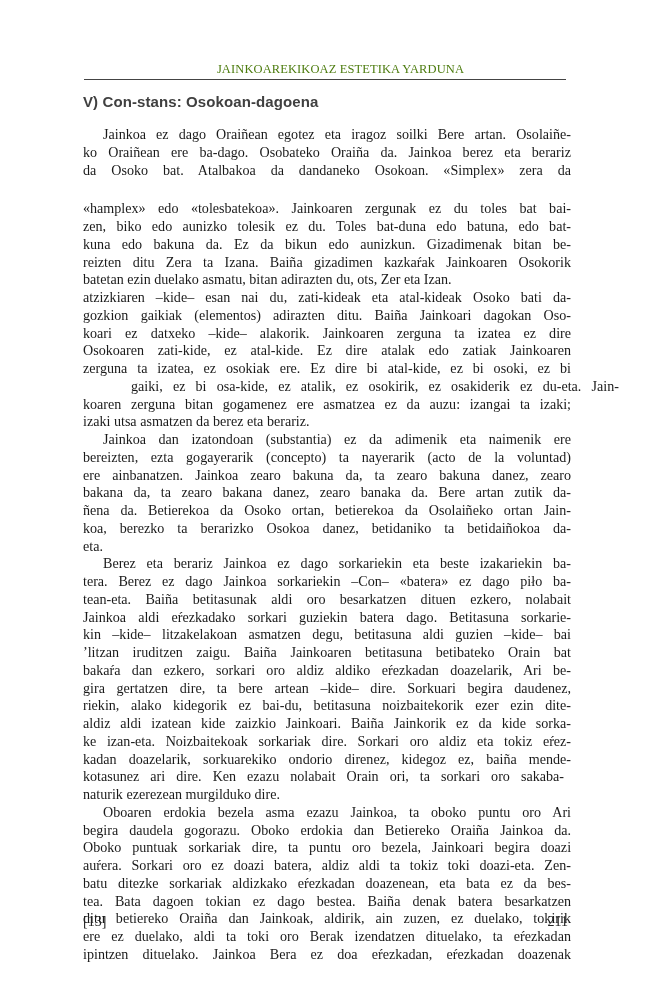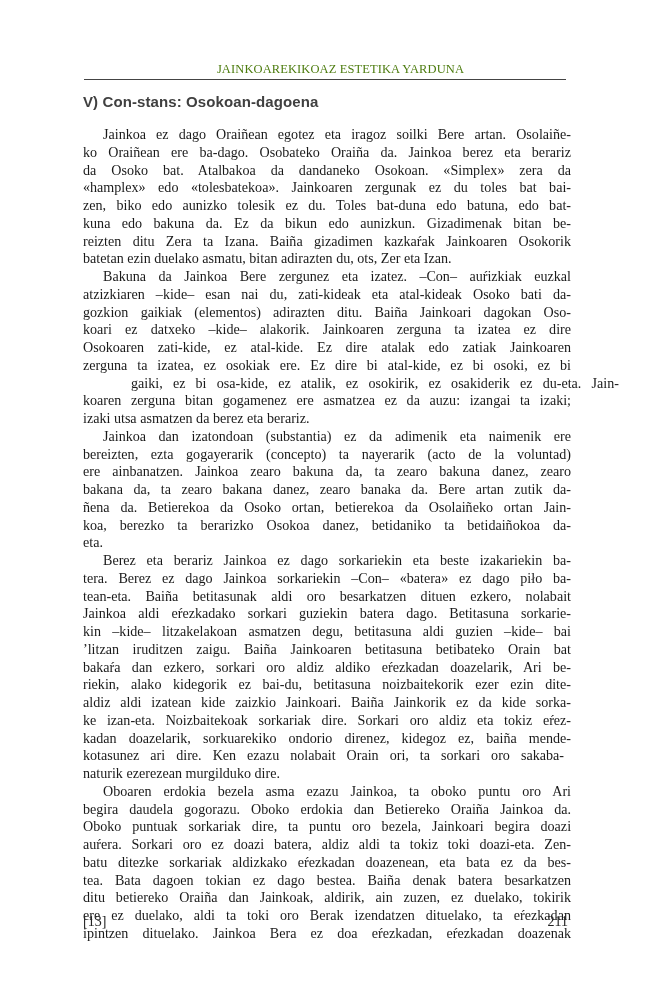--- a/index.html
+++ b/index.html
@@ -29,28 +29,27 @@
 <div class="page">
   <div class="running-head">JAINKOAREKIKOAZ ESTETIKA YARDUNA</div>
   <div class="rule"></div>
   <div class="section-title">V) Con-stans: Osokoan-dagoena</div>
 
   <div class="body" id="body">
       <div class="para">
         <span class="line indent" style="text-align-last: left; text-align: left; display: block; word-spacing: 6.53px;">Jainkoa ez dago Oraiñean egotez eta iragoz soilki Bere artan. Osolaiñe-</span>
         <span class="line" style="text-align-last: left; text-align: left; display: block; word-spacing: 7.63px;">ko Oraiñean ere ba-dago. Osobateko Oraiña da. Jainkoa berez eta berariz</span>
         <span class="line" style="text-align-last: left; text-align: left; display: block; word-spacing: 11.39px;">da Osoko bat. Atalbakoa da dandaneko Osokoan. «Simplex» zera da</span>
-        <span class="line" style="text-align-last: left; text-align: left; display: block; word-spacing: 8.94px;">«hamplex» edo «tolesbatekoa». Jainkoaren zergunak ez du toles bat bai-</span>
+        <span class="line" style="text-align-last: left; text-align: left; display: block; word-spacing: 8.94px; margin-top: 21px;">«hamplex» edo «tolesbatekoa». Jainkoaren zergunak ez du toles bat bai-</span>
         <span class="line" style="text-align-last: left; text-align: left; display: block; word-spacing: 6.82px;">zen, biko edo aunizko tolesik ez du. Toles bat-duna edo batuna, edo bat-</span>
         <span class="line" style="text-align-last: left; text-align: left; display: block; word-spacing: 7.89px;">kuna edo bakuna da. Ez da bikun edo aunizkun. Gizadimenak bitan be-</span>
         <span class="line" style="text-align-last: left; text-align: left; display: block; word-spacing: 7.78px;">reizten ditu Zera ta Izana. Baiña gizadimen kazkaŕak Jainkoaren Osokorik</span>
         <span class="line last">batetan ezin duelako asmatu, bitan adirazten du, ots, Zer eta Izan.</span>
       </div>
       <div class="para">
-        <span class="line indent" style="text-align-last: left; text-align: left; display: block; word-spacing: 8.9px;">Bakuna da Jainkoa Bere zergunez eta izatez. –Con– auŕizkiak euzkal</span>
         <span class="line" style="text-align-last: left; text-align: left; display: block; word-spacing: 7.51px;">atzizkiaren –kide– esan nai du, zati-kideak eta atal-kideak Osoko bati da-</span>
         <span class="line" style="text-align-last: left; text-align: left; display: block; word-spacing: 8.7px;">gozkion gaikiak (elementos) adirazten ditu. Baiña Jainkoari dagokan Oso-</span>
         <span class="line" style="text-align-last: left; text-align: left; display: block; word-spacing: 9.58px;">koari ez datxeko –kide– alakorik. Jainkoaren zerguna ta izatea ez dire</span>
         <span class="line" style="text-align-last: left; text-align: left; display: block; word-spacing: 10.18px;">Osokoaren zati-kide, ez atal-kide. Ez dire atalak edo zatiak Jainkoaren</span>
         <span class="line" style="text-align-last: left; text-align: left; display: block; word-spacing: 6.36px;">zerguna ta izatea, ez osokiak ere. Ez dire bi atal-kide, ez bi osoki, ez bi</span>
         <span class="line" style="text-align-last: left; text-align: left; display: block; word-spacing: 6.65px; margin-left: 48px;">gaiki, ez bi osa-kide, ez atalik, ez osokirik, ez osakiderik ez du-eta. Jain-</span>
         <span class="line" style="text-align-last: left; text-align: left; display: block; word-spacing: 6.08px;">koaren zerguna bitan gogamenez ere asmatzea ez da auzu: izangai ta izaki;</span>
         <span class="line last">izaki utsa asmatzen da berez eta berariz.</span>
       </div>
       <div class="para">
@@ -63,20 +62,21 @@
         <span class="line last">eta.</span>
       </div>
       <div class="para">
         <span class="line indent" style="text-align-last: left; text-align: left; display: block; word-spacing: 7.2px;">Berez eta berariz Jainkoa ez dago sorkariekin eta beste izakariekin ba-</span>
         <span class="line" style="text-align-last: left; text-align: left; display: block; word-spacing: 7.22px;">tera. Berez ez dago Jainkoa sorkariekin –Con– «batera» ez dago piło ba-</span>
         <span class="line" style="text-align-last: left; text-align: left; display: block; word-spacing: 10.81px;">tean-eta. Baiña betitasunak aldi oro besarkatzen dituen ezkero, nolabait</span>
         <span class="line" style="text-align-last: left; text-align: left; display: block; word-spacing: 8.61px;">Jainkoa aldi eŕezkadako sorkari guziekin batera dago. Betitasuna sorkarie-</span>
         <span class="line" style="text-align-last: left; text-align: left; display: block; word-spacing: 7.78px;">kin –kide– litzakelakoan asmatzen degu, betitasuna aldi guzien –kide– bai</span>
         <span class="line" style="text-align-last: left; text-align: left; display: block; word-spacing: 10.08px;">’litzan iruditzen zaigu. Baiña Jainkoaren betitasuna betibateko Orain bat</span>
         <span class="line" style="text-align-last: left; text-align: left; display: block; word-spacing: 7.79px;">bakaŕa dan ezkero, sorkari oro aldiz aldiko eŕezkadan doazelarik, Ari be-</span>
+        <span class="line" style="text-align-last: left; text-align: left; display: block; word-spacing: 8.07px;">gira gertatzen dire, ta bere artean –kide– dire. Sorkuari begira daudenez,</span>
         <span class="line" style="text-align-last: left; text-align: left; display: block; word-spacing: 8px;">riekin, alako kidegorik ez bai-du, betitasuna noizbaitekorik ezer ezin dite-</span>
         <span class="line" style="text-align-last: left; text-align: left; display: block; word-spacing: 6.37px;">aldiz aldi izatean kide zaizkio Jainkoari. Baiña Jainkorik ez da kide sorka-</span>
         <span class="line" style="text-align-last: left; text-align: left; display: block; word-spacing: 7.09px;">ke izan-eta. Noizbaitekoak sorkariak dire. Sorkari oro aldiz eta tokiz eŕez-</span>
         <span class="line" style="text-align-last: left; text-align: left; display: block; word-spacing: 8.51px;">kadan doazelarik, sorkuarekiko ondorio direnez, kidegoz ez, baiña mende-</span>
         <span class="line" style="text-align-last: left; text-align: left; display: block; word-spacing: 7.47px;">kotasunez ari dire. Ken ezazu nolabait Orain ori, ta sorkari oro sakaba-</span>
         <span class="line last">naturik ezerezean murgilduko dire.</span>
       </div>
       <div class="para">
         <span class="line indent" style="text-align-last: left; text-align: left; display: block; word-spacing: 8.41px;">Oboaren erdokia bezela asma ezazu Jainkoa, ta oboko puntu oro Ari</span>
         <span class="line" style="text-align-last: left; text-align: left; display: block; word-spacing: 7.48px;">begira daudela gogorazu. Oboko erdokia dan Betiereko Oraiña Jainkoa da.</span>

